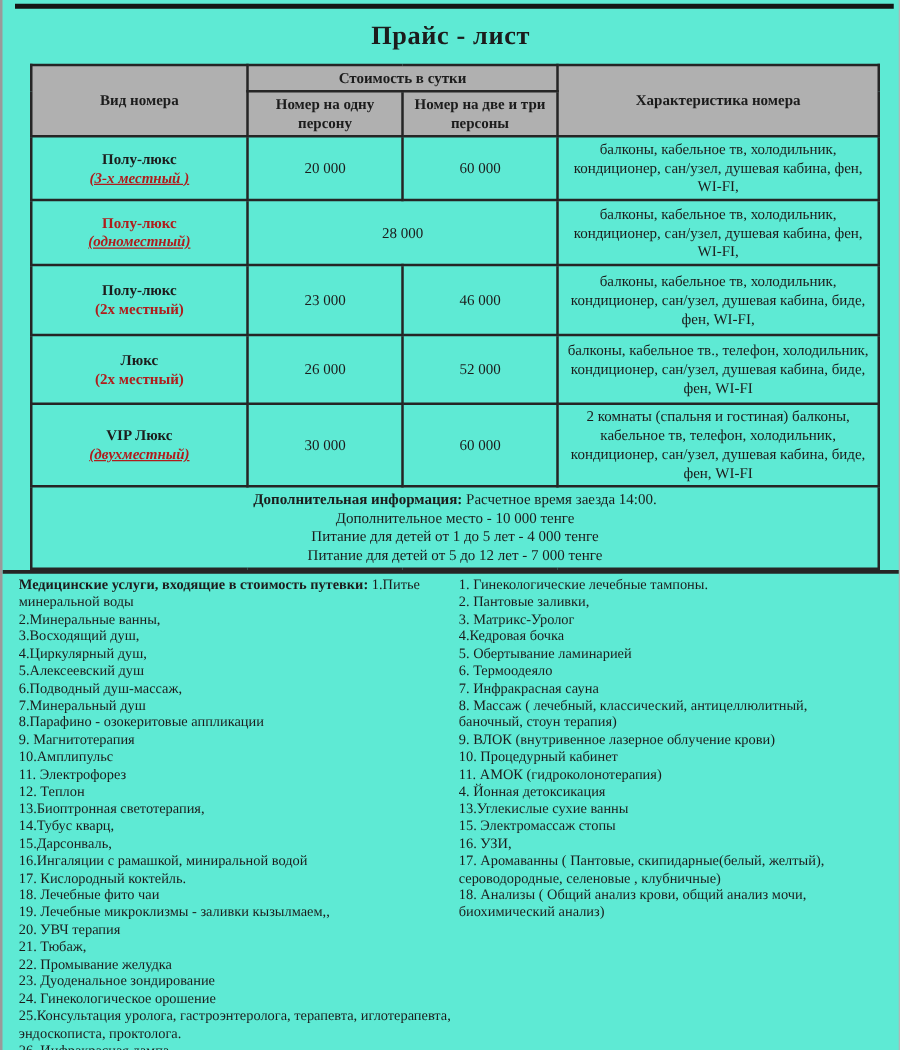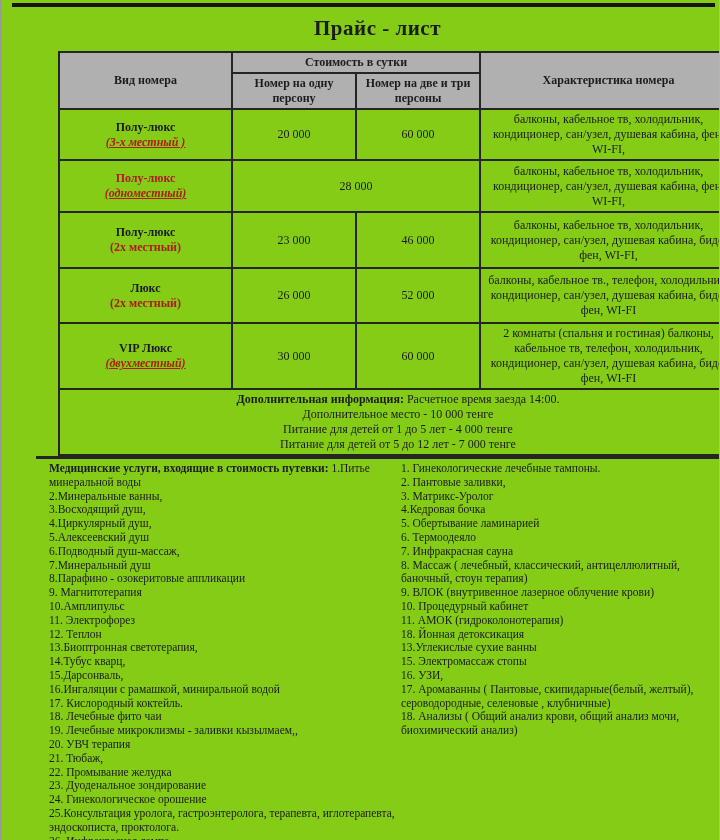--- a/index.html
+++ b/index.html
@@ -6,26 +6,25 @@
   body{
     width:720px;height:840px;
     background:#ffffff;
     font-family:"Liberation Serif","DejaVu Serif",serif;
     color:#1c1c1c;
     -webkit-font-smoothing:antialiased;
   }
   .page{
     position:relative;
     width:720px;height:840px;
-    background:#84cc16;
+    background:#5eead4;
     overflow:hidden;
     box-sizing:border-box;
     border-left:2px solid #9a9a9a;
     border-right:1px solid #b5b5b5;
-    padding-left:34px;
   }
   .top-rule{
     position:absolute;top:3px;left:10px;right:4px;height:4px;
     background:#151515;
   }
   .doc-title{
     margin:0;
     padding:16px 0 10px 0;
     text-align:center;
     font-size:21px;
@@ -203,21 +202,21 @@
           <div class="svc-item">2. Пантовые заливки,</div>
           <div class="svc-item">3. Матрикс-Уролог</div>
           <div class="svc-item">4.Кедровая бочка</div>
           <div class="svc-item">5. Обертывание ламинарией</div>
           <div class="svc-item">6. Термоодеяло</div>
           <div class="svc-item">7. Инфракрасная сауна</div>
           <div class="svc-item">8. Массаж ( лечебный, классический, антицеллюлитный, баночный, стоун терапия)</div>
           <div class="svc-item">9. ВЛОК (внутривенное лазерное облучение крови)</div>
           <div class="svc-item">10. Процедурный кабинет</div>
           <div class="svc-item">11. АМОК (гидроколонотерапия)</div>
-          <div class="svc-item">18. Йонная детоксикация</div>
+          <div class="svc-item">4. Йонная детоксикация</div>
           <div class="svc-item">13.Углекислые сухие ванны</div>
           <div class="svc-item">15. Электромассаж стопы</div>
           <div class="svc-item">16. УЗИ,</div>
           <div class="svc-item">17. Аромаванны ( Пантовые, скипидарные(белый, желтый), сероводородные, селеновые , клубничные)</div>
           <div class="svc-item">18. Анализы ( Общий анализ крови, общий анализ мочи, биохимический анализ)</div>
         </div>
     </div>
   </div>
 </div>
 

